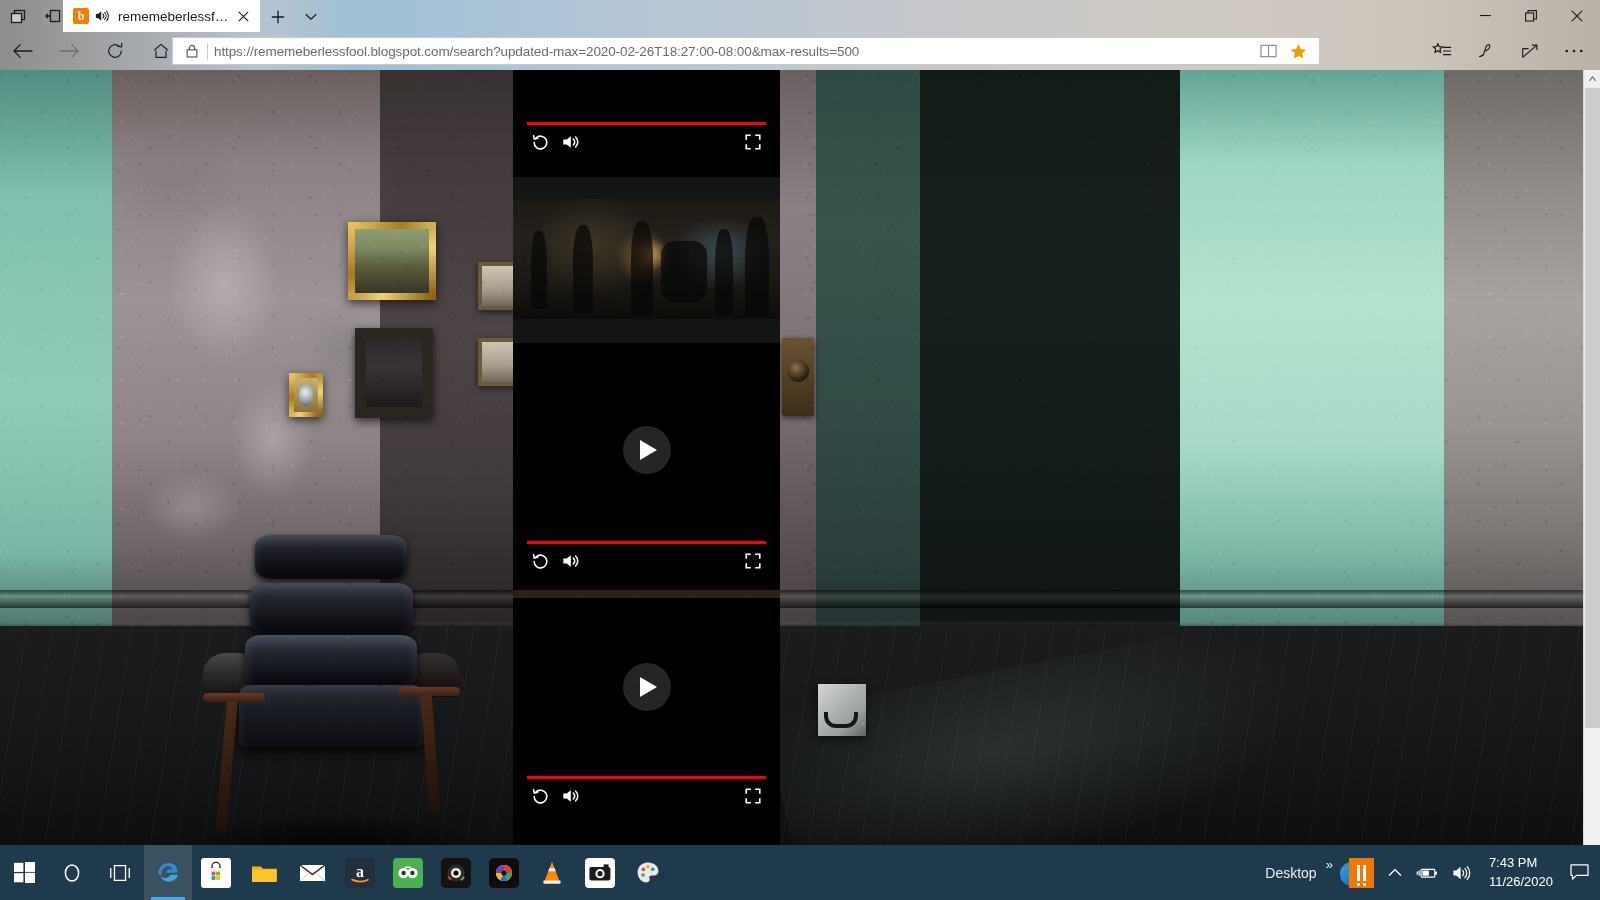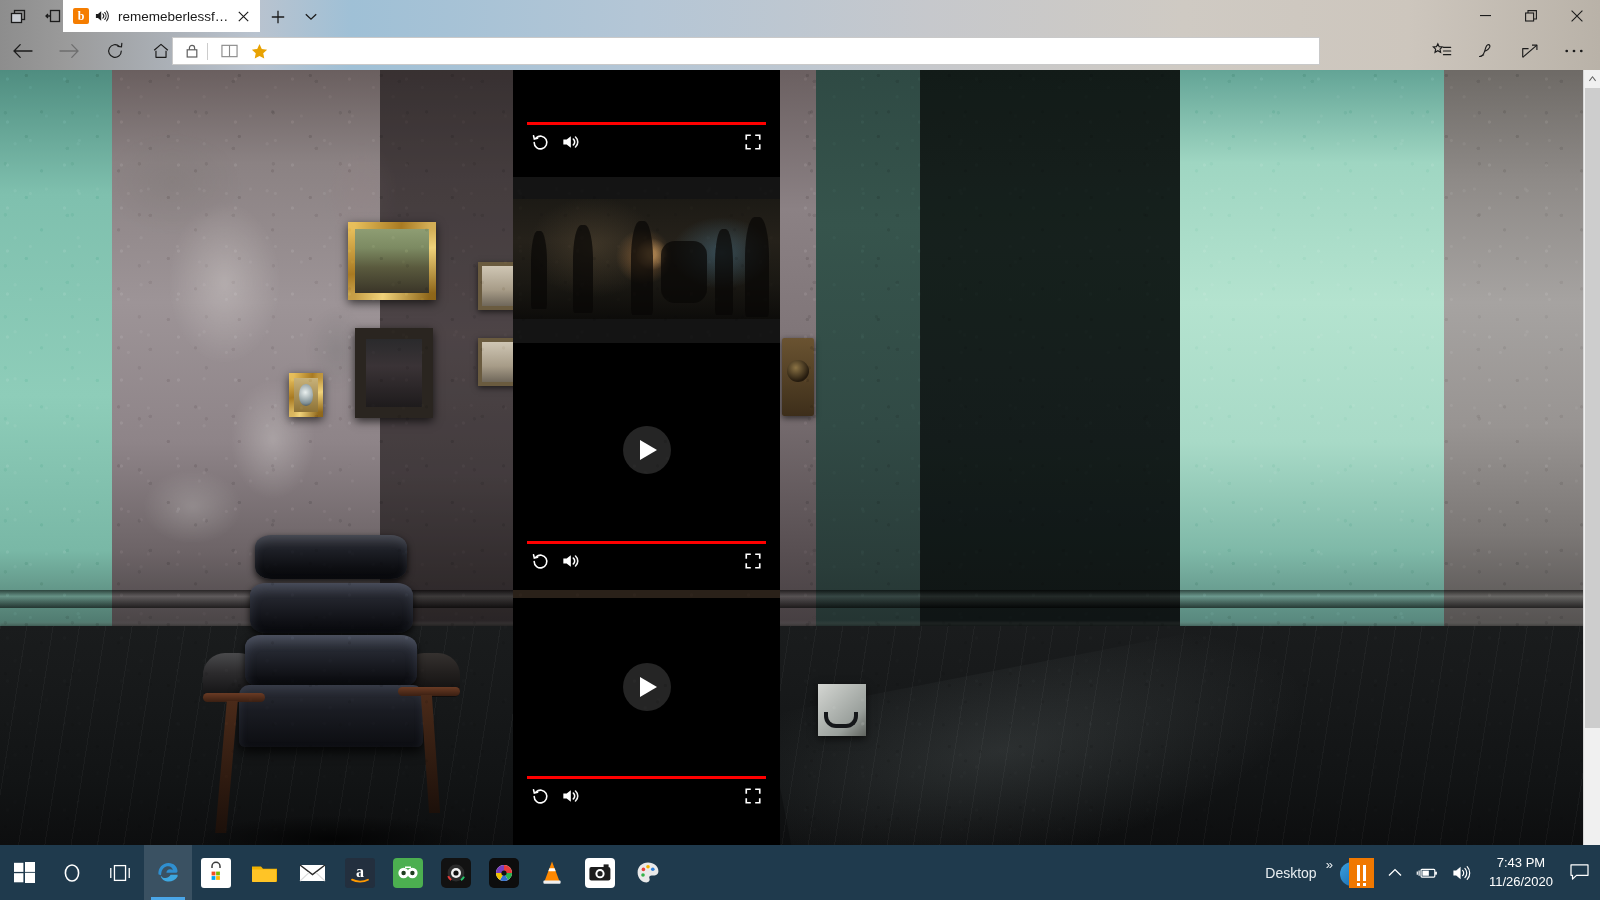--- a/index.html
+++ b/index.html
@@ -280,21 +280,21 @@
   }
   .tbicon.active{ background:rgba(255,255,255,.12); }
   .tbicon.active:after{
     content:""; position:absolute; left:7px; right:7px; bottom:0; height:3px; background:#4aa6e8;
   }
   .tbicon .glyph{ width:30px; height:30px; border-radius:4px; display:flex; align-items:center;
     justify-content:center; font-size:16px; color:#fff; font-weight:bold; overflow:hidden; }
   .tray{ margin-left:auto; display:flex; align-items:center; height:55px; padding-right:4px; }
   .tray .titem{ height:55px; display:flex; align-items:center; justify-content:center; padding:0 7px; cursor:pointer; }
   .tray .chev{ font-size:13px; color:#e9eef1; margin-left:2px; align-self:flex-start; margin-top:12px; }
-  .clock{ display:flex; flex-direction:column; align-items:center; justify-content:center;
+  .clock{ display:flex; flex-direction:column; align-items:flex-start; justify-content:center;
     font-size:13px; color:#fff; line-height:1.45; padding:0 10px; height:41px; cursor:pointer; }
   .warnbadge{ position:relative; width:34px; height:30px; }
   .warnbadge .blue{ position:absolute; left:0; top:4px; width:24px; height:24px; border-radius:50%;
     background:linear-gradient(135deg,#3aa0e0,#1464a8); }
   .warnbadge .orange{ position:absolute; left:9px; top:0; width:25px; height:30px; background:#f07800;
     display:flex; align-items:center; justify-content:center; gap:3px; }
   .warnbadge .orange i{ display:block; width:3px; height:16px; background:#fff; position:relative; }
   .warnbadge .orange i:after{ content:""; position:absolute; left:0; bottom:-5px; width:3px; height:3px; background:#fff; }
 </style>
 </head>
@@ -588,20 +588,21 @@
     </div>
 
     <div class="urlbar">
       <span class="lock">
         <svg width="12" height="14" viewBox="0 0 12 14" fill="none" stroke="#5e5e5e" stroke-width="1.2">
           <rect x="1.2" y="5.8" width="9.6" height="7.2"></rect>
             <path d="M3.4 5.8V3.9a2.6 2.6 0 0 1 5.2 0v1.9"></path>
         </svg>
       </span>
       <span class="sep"></span>
+      <span class="urltext">https://rememeberlessfool.blogspot.com/search?updated-max=2020-02-26T18:27:00-08:00&amp;max-results=500</span>
       <span class="readview">
         <svg width="17" height="14" viewBox="0 0 18 14" fill="none" stroke="#8a8a8a" stroke-width="1.2">
           <rect x="1" y="1" width="16" height="12"></rect>
             <path d="M9 1v12"></path>
         </svg>
       </span>
       <span class="favstar">
         <svg width="17" height="17" viewBox="0 0 20 20">
           <path d="M10 1.2 12.7 7l6.3.8-4.6 4.3 1.2 6.2L10 15.2 4.4 18.3l1.2-6.2L1 7.8 7.3 7z" fill="#e8a202"></path>
         </svg>

